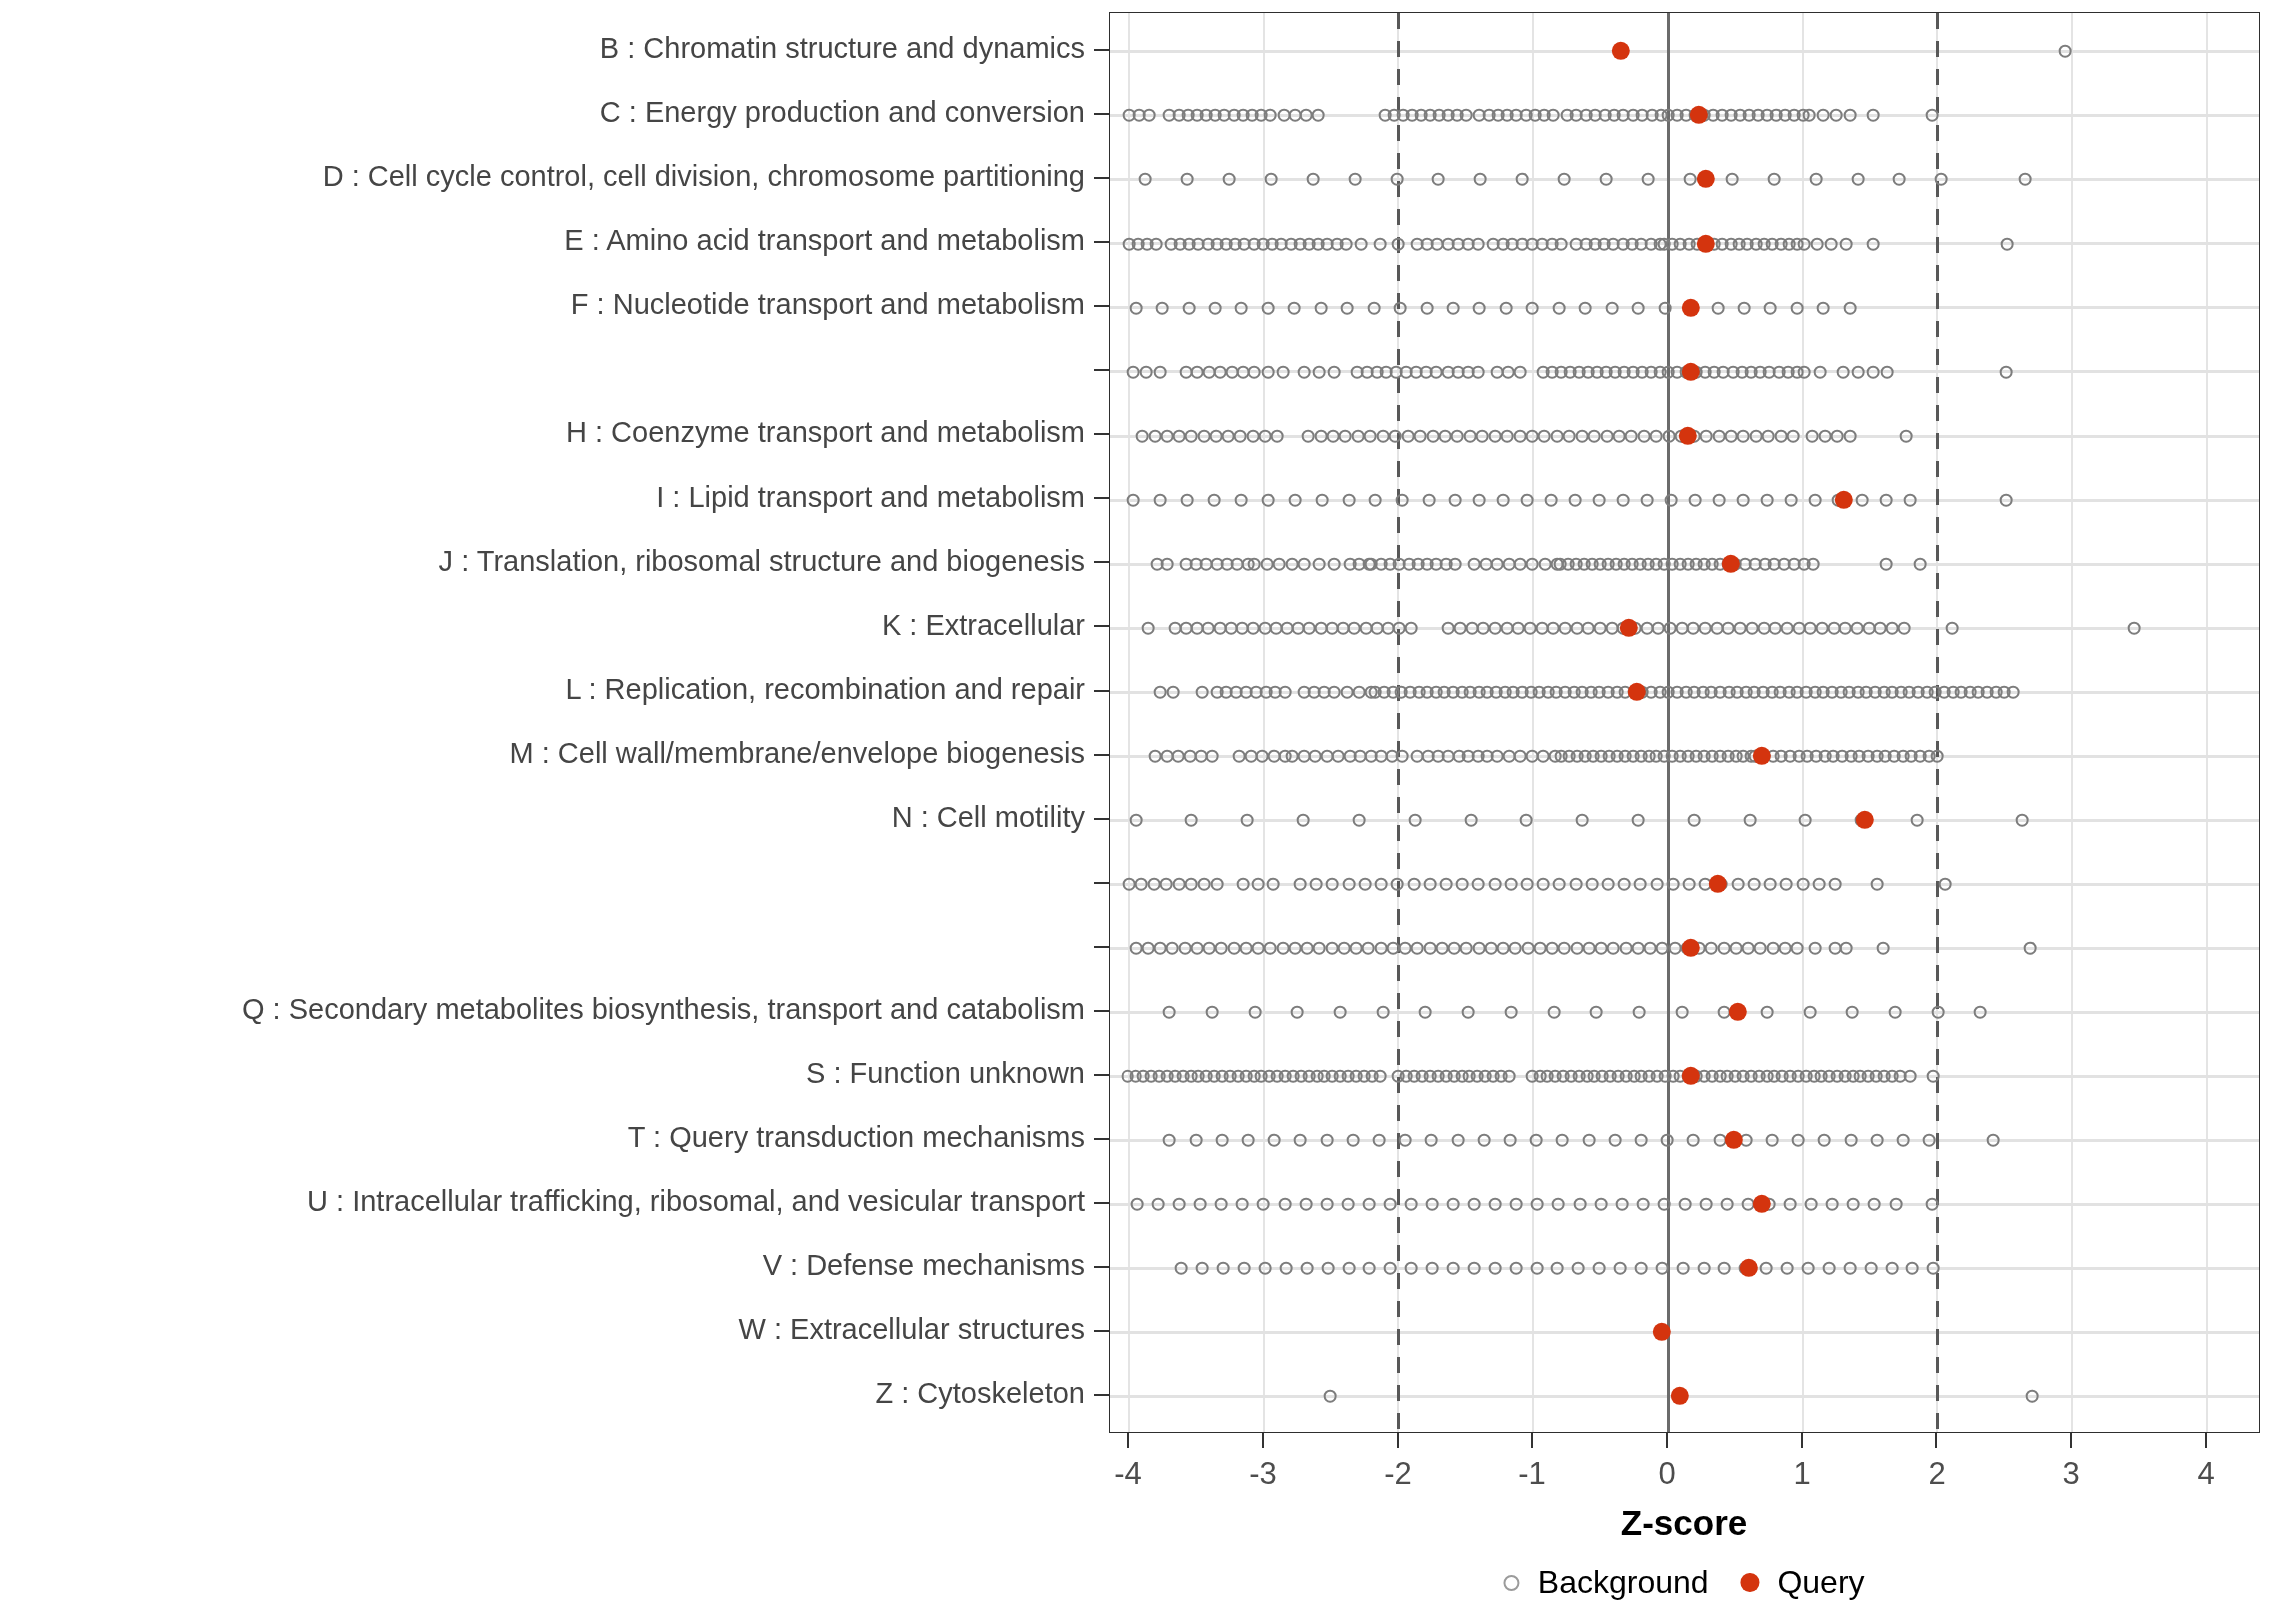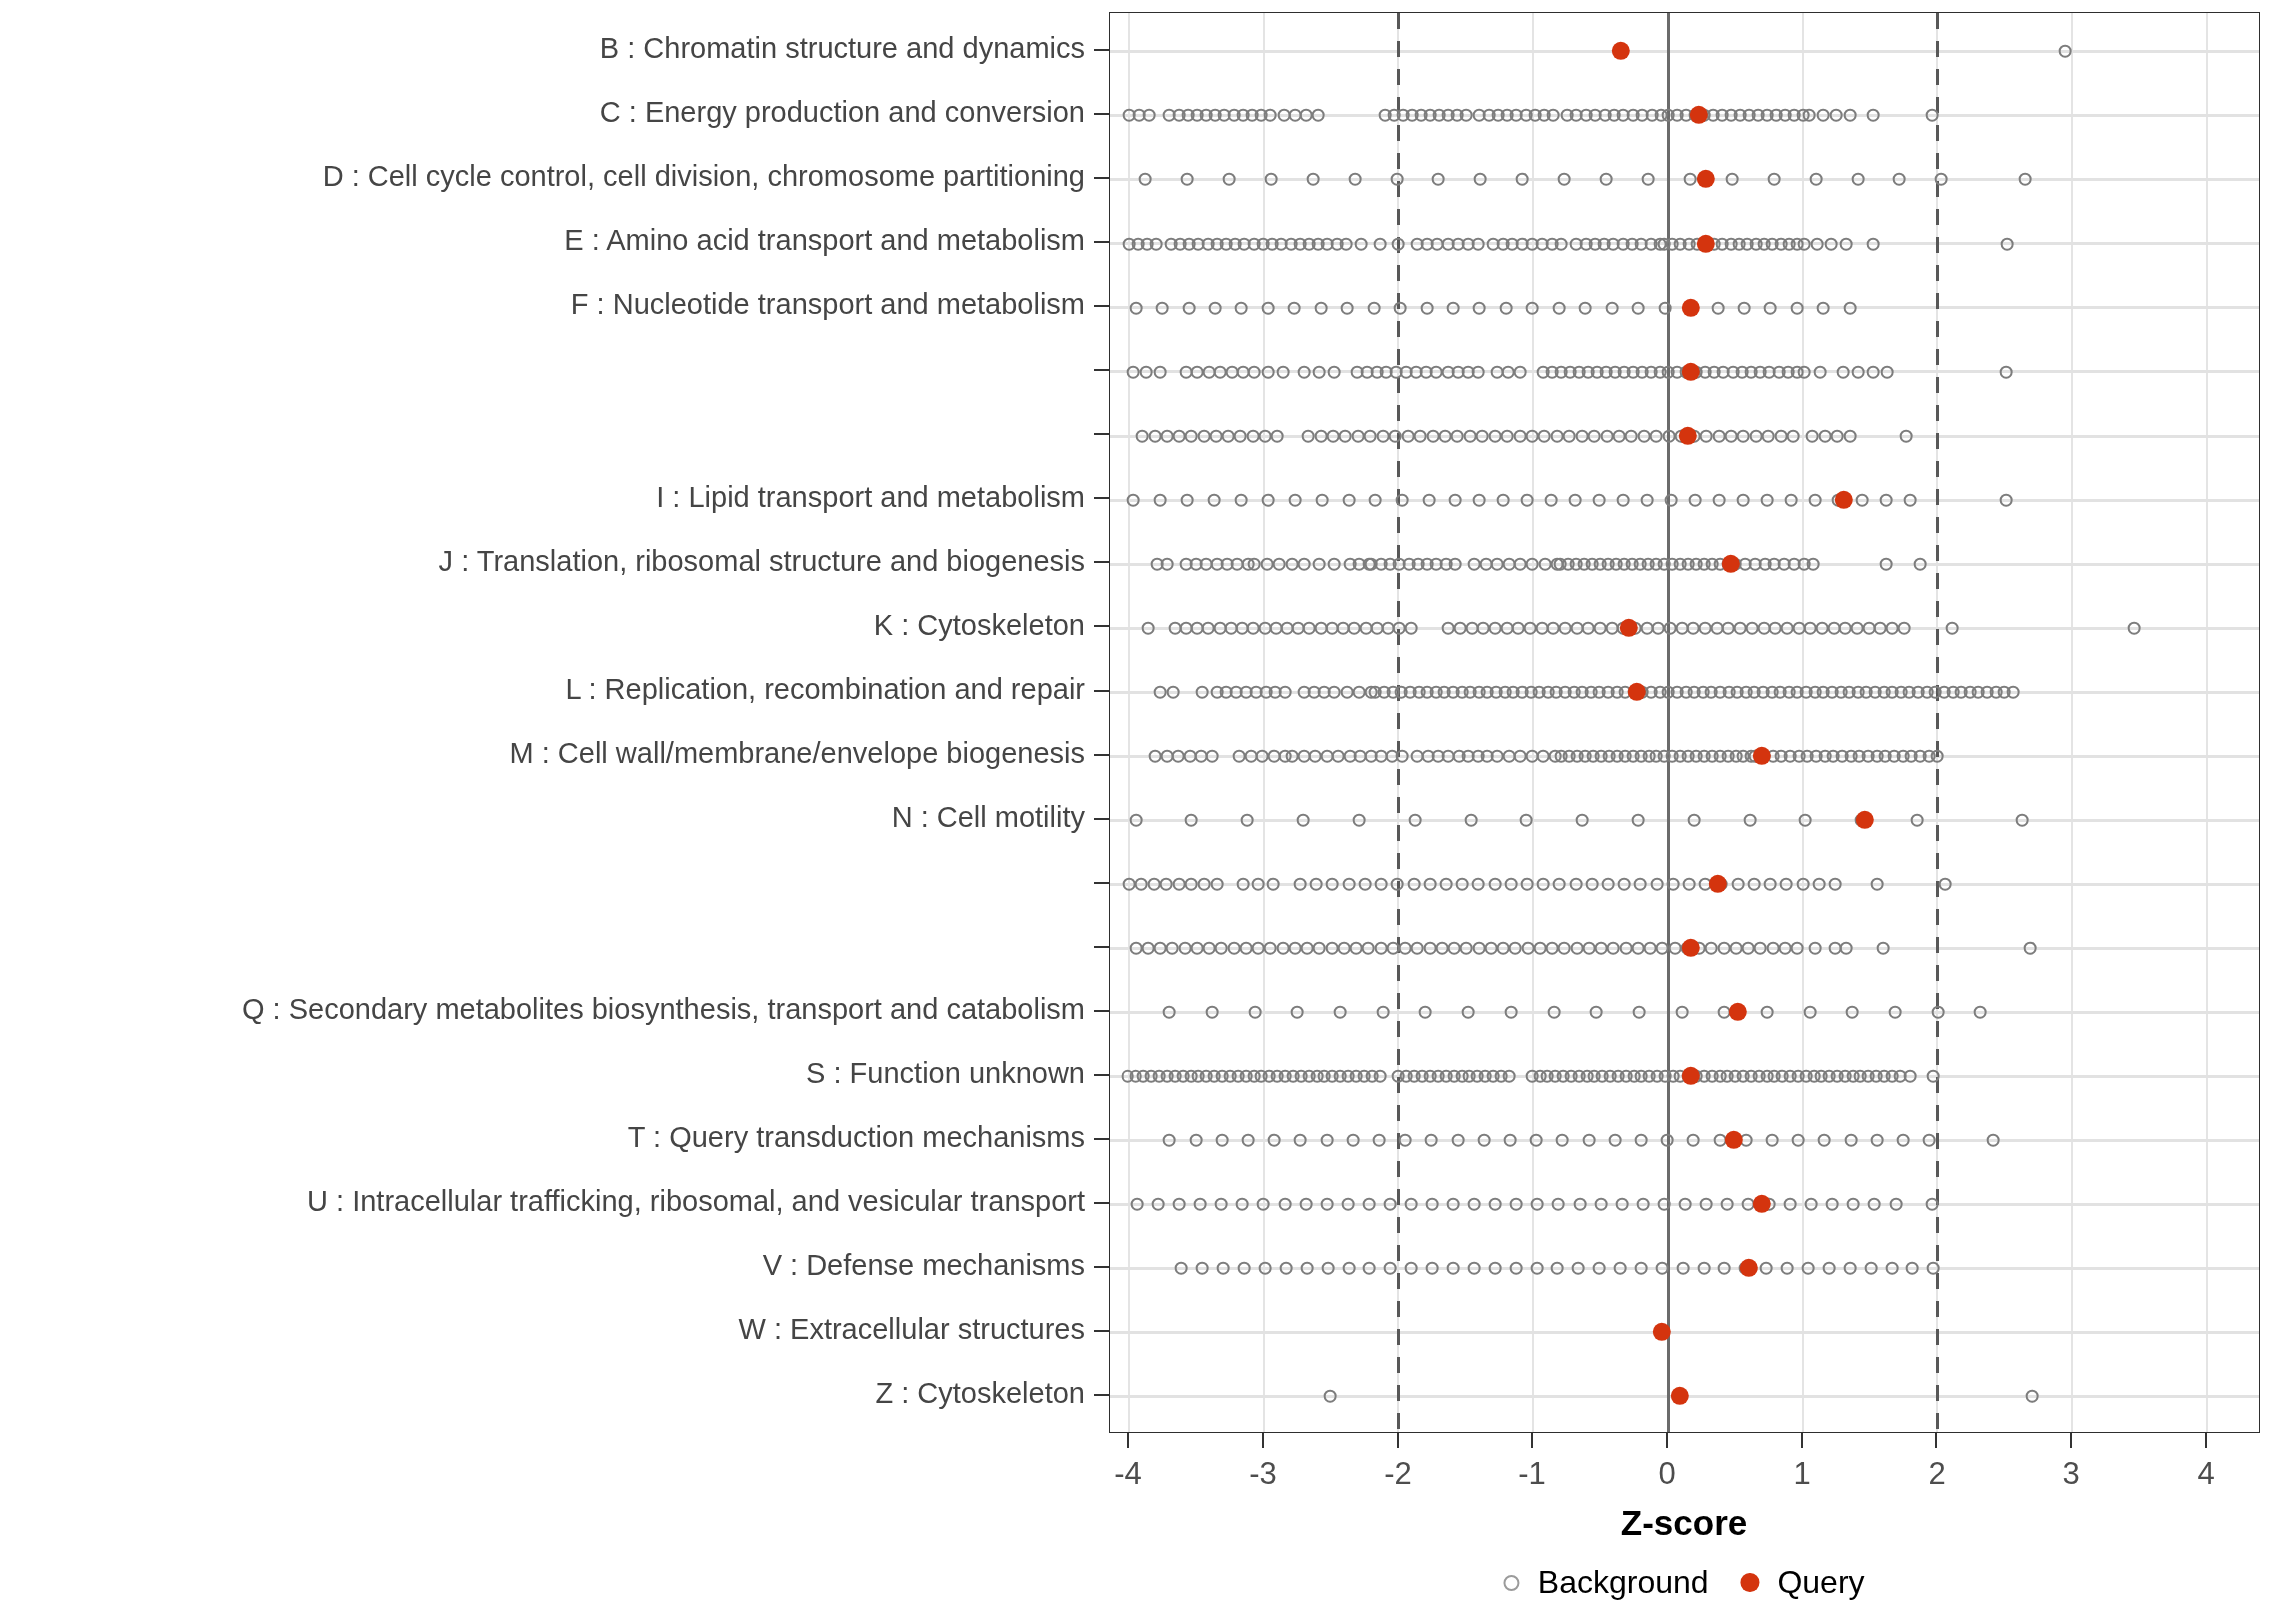--- a/index.html
+++ b/index.html
@@ -1123,26 +1123,27 @@
     <div class="ytick" style="left: 1094px; top: 49px;"></div>
     <div class="ylab" style="right: 1188px; top: 114px;">C : Energy production and conversion</div>
     <div class="ytick" style="left: 1094px; top: 113px;"></div>
     <div class="ylab" style="right: 1188px; top: 178px;">D : Cell cycle control, cell division, chromosome partitioning</div>
     <div class="ytick" style="left: 1094px; top: 177px;"></div>
     <div class="ylab" style="right: 1188px; top: 242px;">E : Amino acid transport and metabolism</div>
     <div class="ytick" style="left: 1094px; top: 241px;"></div>
     <div class="ylab" style="right: 1188px; top: 306px;">F : Nucleotide transport and metabolism</div>
     <div class="ytick" style="left: 1094px; top: 305px;"></div>
     <div class="ytick" style="left: 1094px; top: 369px;"></div>
+    <div class="ylab" style="right: 1188px; top: 434px;">H : Coenzyme transport and metabolism</div>
     <div class="ytick" style="left: 1094px; top: 433px;"></div>
     <div class="ylab" style="right: 1188px; top: 499px;">I : Lipid transport and metabolism</div>
     <div class="ytick" style="left: 1094px; top: 497px;"></div>
     <div class="ylab" style="right: 1188px; top: 563px;">J : Translation, ribosomal structure and biogenesis</div>
     <div class="ytick" style="left: 1094px; top: 561px;"></div>
-    <div class="ylab" style="right: 1188px; top: 627px;">K : Cytoskeleton</div>
+    <div class="ylab" style="right: 1188px; top: 627px;">K : Extracellular</div>
     <div class="ytick" style="left: 1094px; top: 625px;"></div>
     <div class="ylab" style="right: 1188px; top: 691px;">L : Replication, recombination and repair</div>
     <div class="ytick" style="left: 1094px; top: 690px;"></div>
     <div class="ylab" style="right: 1188px; top: 755px;">M : Cell wall/membrane/envelope biogenesis</div>
     <div class="ytick" style="left: 1094px; top: 754px;"></div>
     <div class="ylab" style="right: 1188px; top: 819px;">N : Cell motility</div>
     <div class="ytick" style="left: 1094px; top: 818px;"></div>
     <div class="ytick" style="left: 1094px; top: 882px;"></div>
     <div class="ytick" style="left: 1094px; top: 946px;"></div>
     <div class="ylab" style="right: 1188px; top: 1011px;">Q : Secondary metabolites biosynthesis, transport and catabolism</div>

